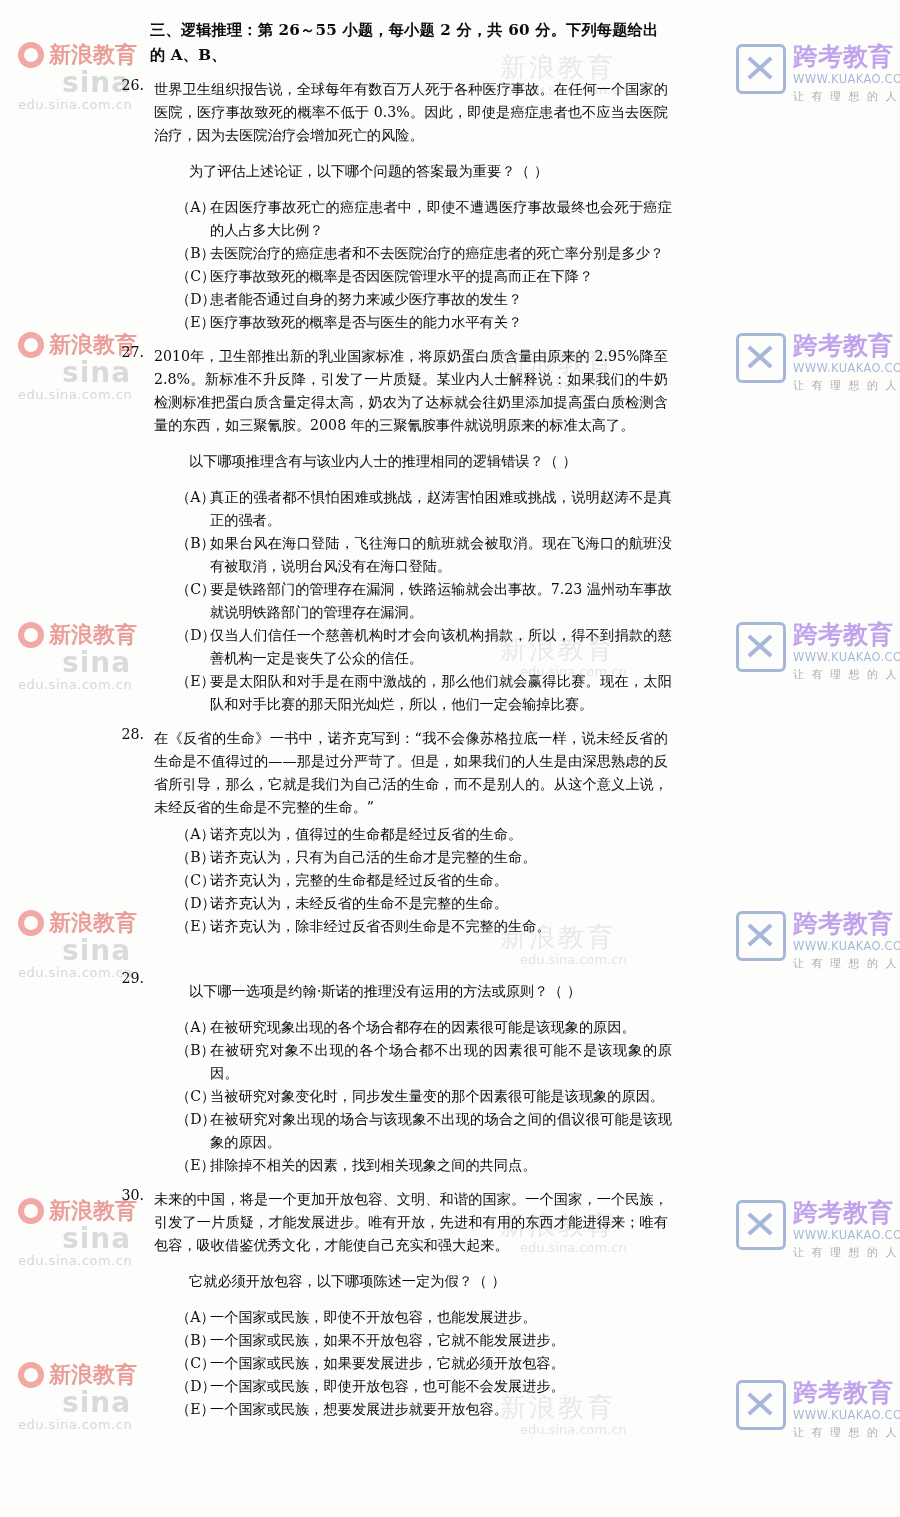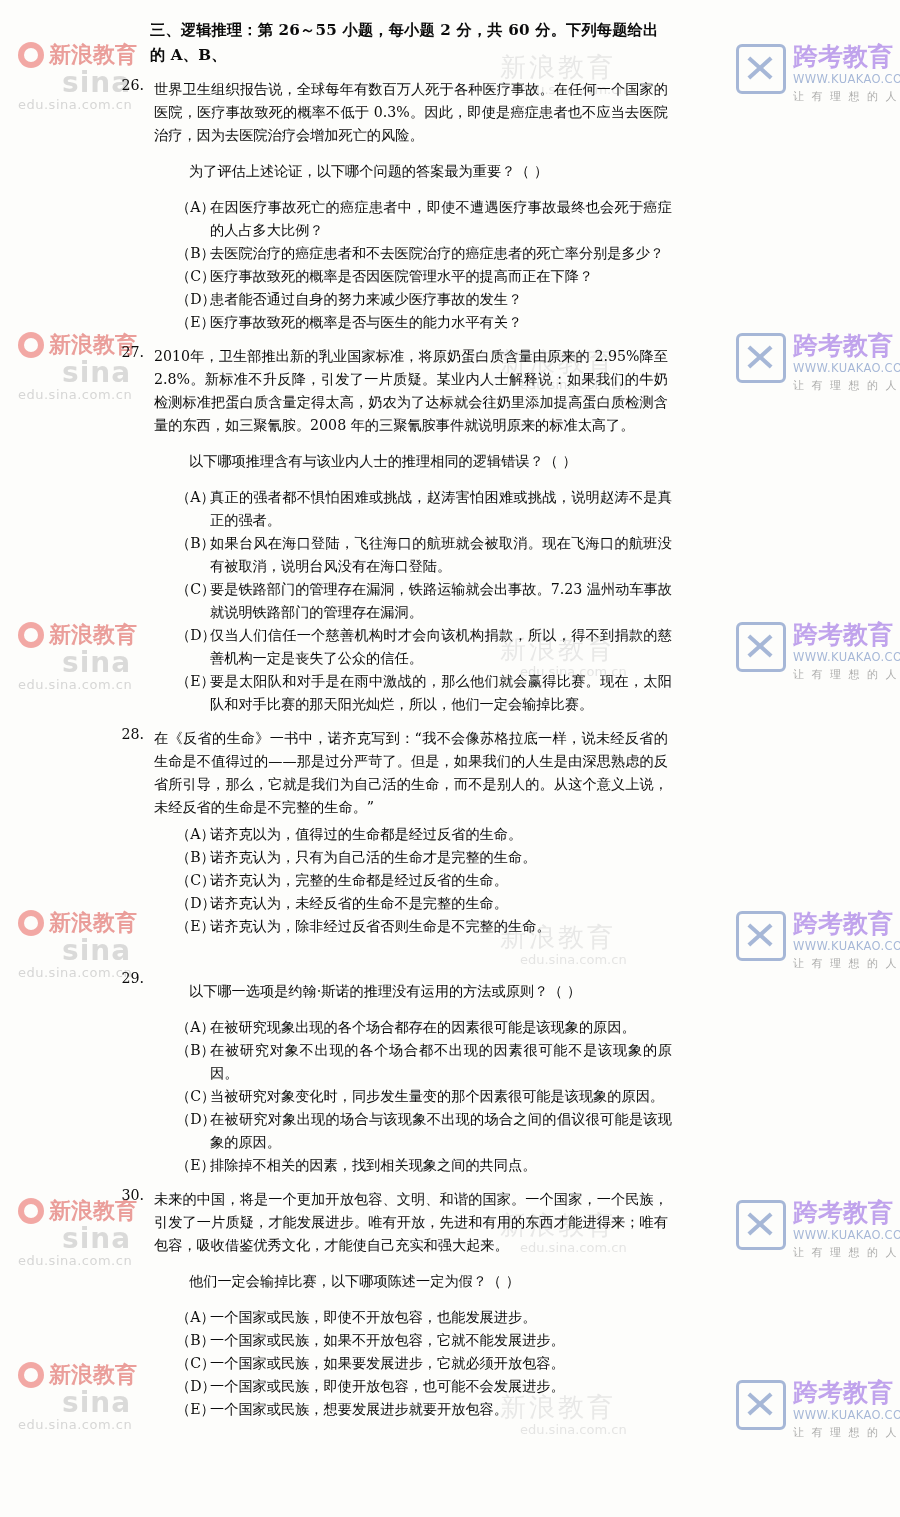--- a/index.html
+++ b/index.html
@@ -435,21 +435,21 @@
             <span class="opt-txt">排除掉不相关的因素，找到相关现象之间的共同点。</span>
           </li>
         </ul>
       </div>
     </div>
 
     <div class="q">
       <div class="q-num">30.</div>
       <div class="q-body">
         <p class="stem">未来的中国，将是一个更加开放包容、文明、和谐的国家。一个国家，一个民族，引发了一片质疑，才能发展进步。唯有开放，先进和有用的东西才能进得来；唯有包容，吸收借鉴优秀文化，才能使自己充实和强大起来。</p>
-        <p class="ask">他们一定会输掉比赛，以下哪项陈述一定为假？（    ）</p>
+        <p class="ask">它就必须开放包容，以下哪项陈述一定为假？（    ）</p>
         <ul class="opts">
           <li class="opt">
             <span class="opt-tag">（A）</span>
             <span class="opt-txt">一个国家或民族，即使不开放包容，也能发展进步。</span>
           </li>
           <li class="opt">
             <span class="opt-tag">（B）</span>
             <span class="opt-txt">一个国家或民族，如果不开放包容，它就不能发展进步。</span>
           </li>
           <li class="opt">

